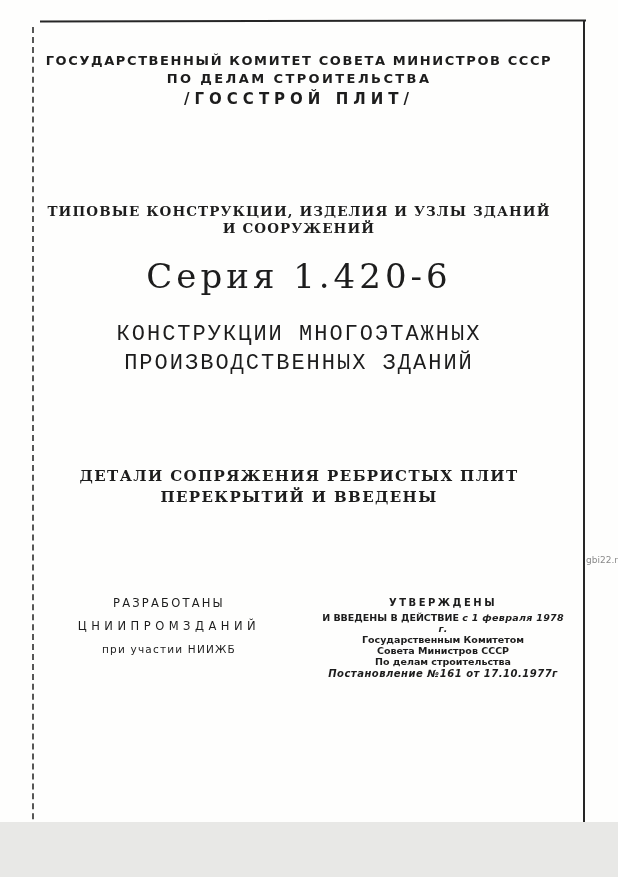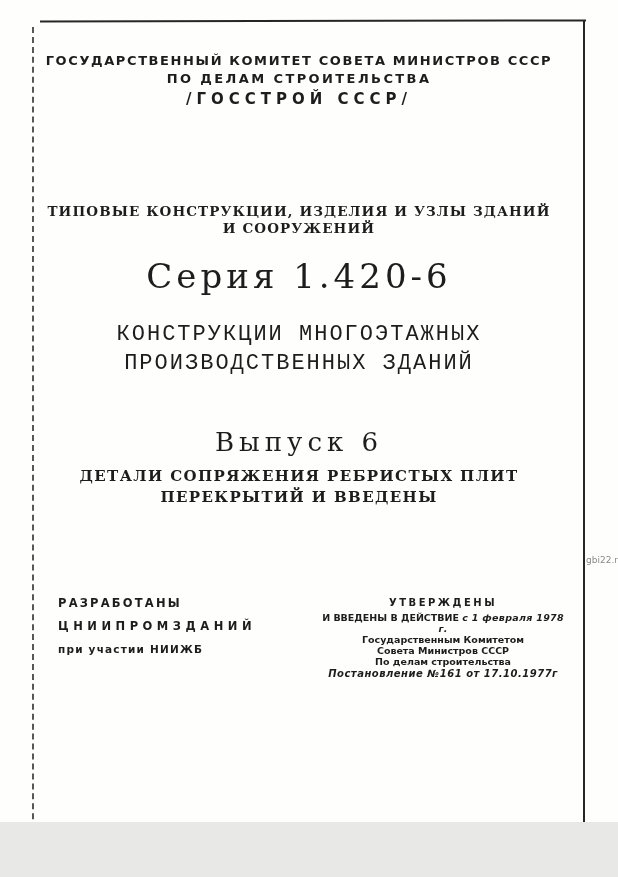--- a/index.html
+++ b/index.html
@@ -27,22 +27,22 @@
   .committee .l1{font-size:13px;letter-spacing:1.6px;line-height:18px;}
   .committee .l2{font-size:13px;letter-spacing:2.4px;line-height:18px;}
   .committee .l3{font-size:15px;letter-spacing:5px;line-height:20px;margin-top:1px;}
   .type-label{top:203px;font-weight:bold;font-size:13.5px;letter-spacing:1.1px;line-height:17px;}
   .series{top:256px;font-size:34px;letter-spacing:4px;}
   .main-title{top:320px;font-size:22px;letter-spacing:2px;line-height:29px;font-family:Liberation Mono, monospace;}
   .main-title sup{font-size:13px;vertical-align:6px;letter-spacing:1px;}
   .issue-heading{top:427px;font-size:26px;letter-spacing:5px;}
   .issue-sub{top:466px;font-weight:bold;font-size:15px;letter-spacing:1.4px;line-height:21px;}
   .developed{
-    position:absolute;left:58px;top:596px;width:222px;text-align:left;
-    font-family:"DejaVu Sans",sans-serif;font-weight:bold;
+    position:absolute;left:58px;top:596px;width:222px;text-align:center;
+    font-family:"DejaVu Sans",sans-serif;font-weight:normal;
   }
   .developed .l1{font-size:11.5px;letter-spacing:2.2px;}
   .developed .l2{font-size:11.5px;letter-spacing:4.5px;margin-top:9px;}
   .developed .l3{font-size:10.5px;letter-spacing:1.2px;margin-top:10px;}
   .approved{
     position:absolute;left:318px;top:597px;width:250px;text-align:center;
     font-family:"DejaVu Sans",sans-serif;font-weight:bold;
     font-size:9.5px;line-height:11px;
   }
   .approved .l1{letter-spacing:2.5px;font-size:10px;margin-bottom:4px;}
@@ -67,36 +67,35 @@
 <div class="page">
 
   <div class="line top-line"></div>
   <div class="line right-line"></div>
   <div class="line bottom-line"></div>
   <div class="left-dash"></div>
 
   <div class="center-block committee">
     <div class="l1">ГОСУДАРСТВЕННЫЙ КОМИТЕТ СОВЕТА МИНИСТРОВ СССР</div>
     <div class="l2">ПО ДЕЛАМ СТРОИТЕЛЬСТВА</div>
-    <div class="l3">/ГОССТРОЙ СССР/</div>
+    <div class="l3">/ГОССТРОЙ ПЛИТ/</div>
   </div>
 
   <div class="center-block type-label">
     <div>ТИПОВЫЕ КОНСТРУКЦИИ, ИЗДЕЛИЯ И УЗЛЫ ЗДАНИЙ</div>
     <div>И СООРУЖЕНИЙ</div>
   </div>
 
   <div class="center-block series">Серия 1.420-6</div>
 
   <div class="center-block main-title">
     <div>КОНСТРУКЦИИ МНОГОЭТАЖНЫХ</div>
     <div>ПРОИЗВОДСТВЕННЫХ ЗДАНИЙ</div>
   </div>
 
-  <div class="center-block issue-heading">Выпуск 6</div>
   <div class="center-block issue-sub">
     <div>ДЕТАЛИ СОПРЯЖЕНИЯ РЕБРИСТЫХ ПЛИТ</div>
     <div>ПЕРЕКРЫТИЙ И ВВЕДЕНЫ</div>
   </div>
 
   <div class="developed">
     <div class="l1">РАЗРАБОТАНЫ</div>
     <div class="l2">ЦНИИПРОМЗДАНИЙ</div>
     <div class="l3">при участии НИИЖБ</div>
   </div>

